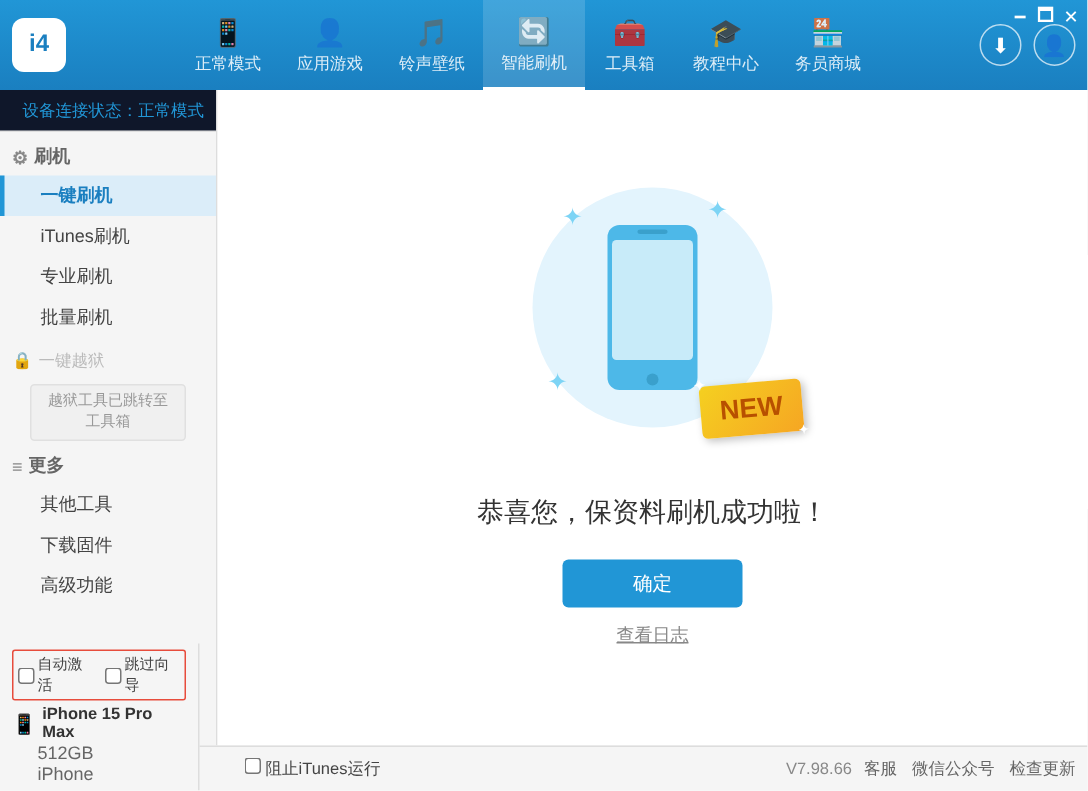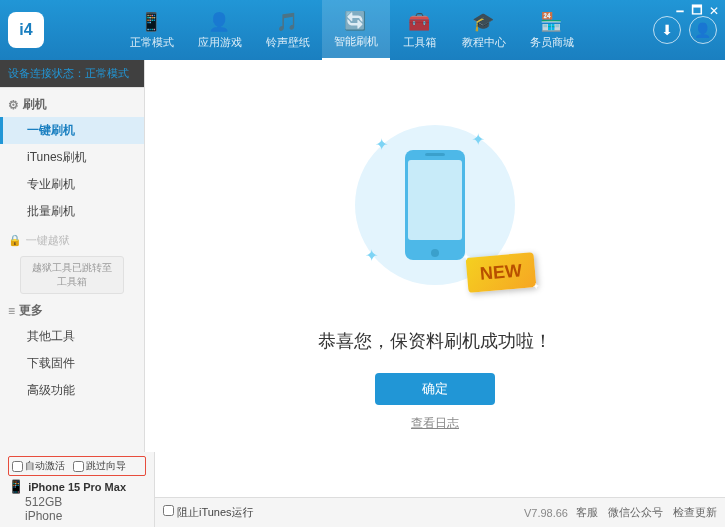--- a/index.html
+++ b/index.html
@@ -113,21 +113,22 @@
       border-right: 1px solid #ddd;
       flex-shrink: 0;
       overflow-y: auto;
       padding-bottom: 60px;
     }
     .sidebar-status {
       padding: 6px 8px;
       font-size: 11px;
       color: #555;
       border-bottom: 1px solid #e0e0e0;
-      background: #404040;
+      background: #0f172a;
+      text-align: right;
     }
     .sidebar-status span { color: #2196d6; }
     .sidebar-group {
       margin-top: 4px;
     }
     .sidebar-group-header {
       display: flex;
       align-items: center;
       padding: 4px 8px;
       font-size: 12px;
@@ -243,21 +244,21 @@
       align-items: center;
       padding: 0 8px;
       font-size: 11px;
       color: #666;
       position: relative;
     }
     .device-section {
       position: absolute;
       left: 0;
       bottom: 0;
-      width: 155px;
+      width: 133px;
       padding: 4px 8px;
       background: #f5f5f5;
       border-right: 1px solid #ddd;
     }
     .auto-activate-row {
       display: flex;
       align-items: center;
       gap: 4px;
       margin-bottom: 3px;
       border: 1.5px solid #e74c3c;

